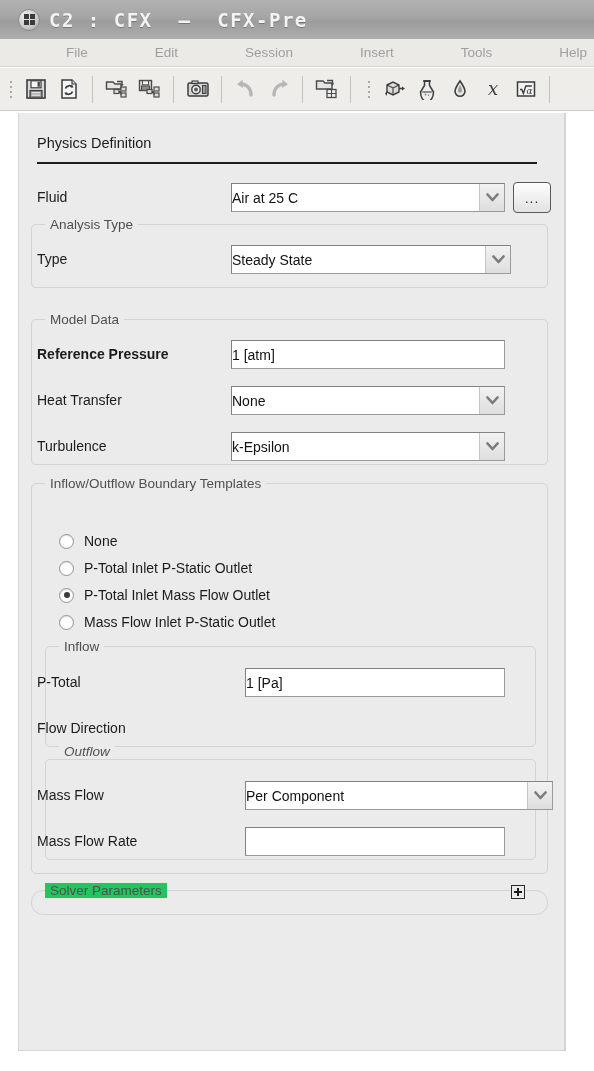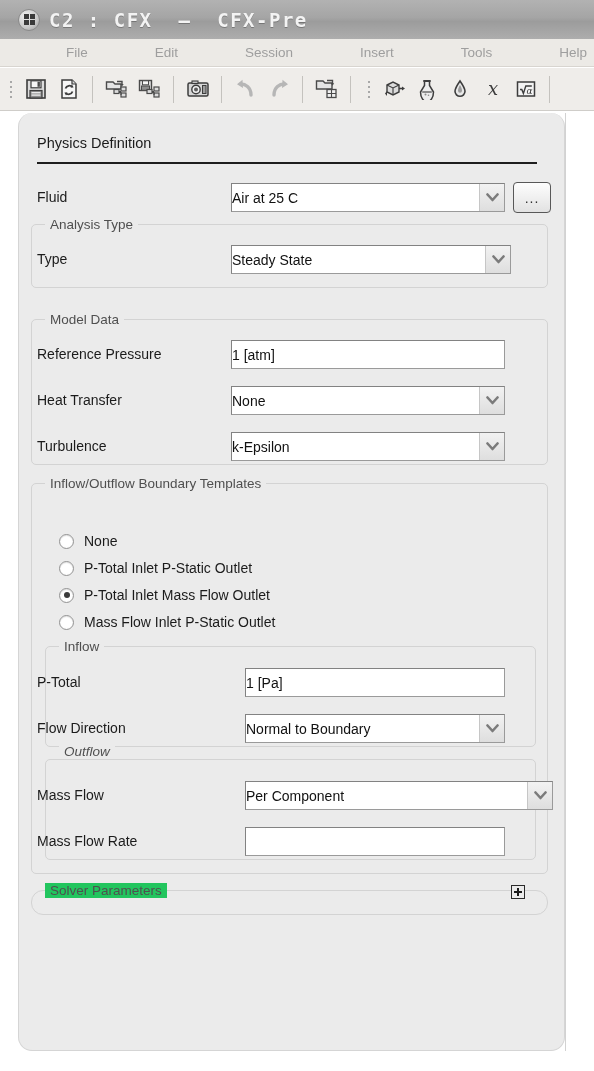--- a/index.html
+++ b/index.html
@@ -127,21 +127,20 @@
   #panel {
     position: absolute;
     left: 18px; top: 113px;
     width: 547px;
     height: 938px;
     background: #ebebeb;
     border-left: 1px solid #d5d5d5;
     border-right: 1px solid #d5d5d5;
     border-bottom: 1px solid #d5d5d5;
     box-sizing: border-box;
-    border-radius: 14px;
   }
   #panel-right-edge {
     position: absolute;
     left: 565px; top: 113px;
     width: 1px;
     height: 938px;
     background: #d2d2d2;
   }
 
   #panel-title {
@@ -488,21 +487,21 @@
       <span class="arrow">
         <svg width="13" height="9" viewBox="0 0 13 9">
             <path d="M1.5 1.5 L6.5 7 L11.5 1.5" fill="none" stroke="#7b7b7b" stroke-width="2.6" stroke-linecap="round" stroke-linejoin="round"></path>
           </svg>
       </span>
     </div>
 
     <div class="group" style="left:12px; top:206px; width:517px; height:146px;"></div>
     <div class="group-title" style="left:26px; top:199px;">Model Data</div>
 
-    <div class="row-label" style="left:18px; top:233px;">Reference Pressure</div>
+    <div class="row-label" style="left:18px; top:233px;font-weight:bold;">Reference Pressure</div>
     <div class="field" style="left:212px; top:227px; width:274px;">
       <span class="val">1 [atm]</span>
     </div>
 
     <div class="row-label" style="left:18px; top:279px;">Heat Transfer</div>
     <div class="field" style="left:212px; top:273px; width:274px;">
       <span class="val">None</span>
       <span class="arrow">
         <svg width="13" height="9" viewBox="0 0 13 9">
             <path d="M1.5 1.5 L6.5 7 L11.5 1.5" fill="none" stroke="#7b7b7b" stroke-width="2.6" stroke-linecap="round" stroke-linejoin="round"></path>
@@ -542,28 +541,20 @@
 
     <div class="group" style="left:26px; top:533px; width:491px; height:101px;"></div>
     <div class="group-title" style="left:40px; top:526px;">Inflow</div>
 
     <div class="row-label" style="left:18px; top:561px;">P-Total</div>
     <div class="field" style="left:226px; top:555px; width:260px;">
       <span class="val">1 [Pa]</span>
     </div>
 
     <div class="row-label" style="left:18px; top:607px;">Flow Direction</div>
-    <div class="field" style="left:226px; top:601px; width:260px;">
-      <span class="val">Normal to Boundary</span>
-      <span class="arrow">
-        <svg width="13" height="9" viewBox="0 0 13 9">
-            <path d="M1.5 1.5 L6.5 7 L11.5 1.5" fill="none" stroke="#7b7b7b" stroke-width="2.6" stroke-linecap="round" stroke-linejoin="round"></path>
-          </svg>
-      </span>
-    </div>
 
     <div class="group" style="left:26px; top:646px; width:491px; height:101px;"></div>
     <div class="group-title" style="left:40px; top:631px;font-style:italic;">Outflow</div>
 
     <div class="row-label" style="left:18px; top:674px;">Mass Flow</div>
     <div class="field" style="left:226px; top:668px; width:308px;">
       <span class="val">Per Component</span>
       <span class="arrow">
         <svg width="13" height="9" viewBox="0 0 13 9">
             <path d="M1.5 1.5 L6.5 7 L11.5 1.5" fill="none" stroke="#7b7b7b" stroke-width="2.6" stroke-linecap="round" stroke-linejoin="round"></path>

